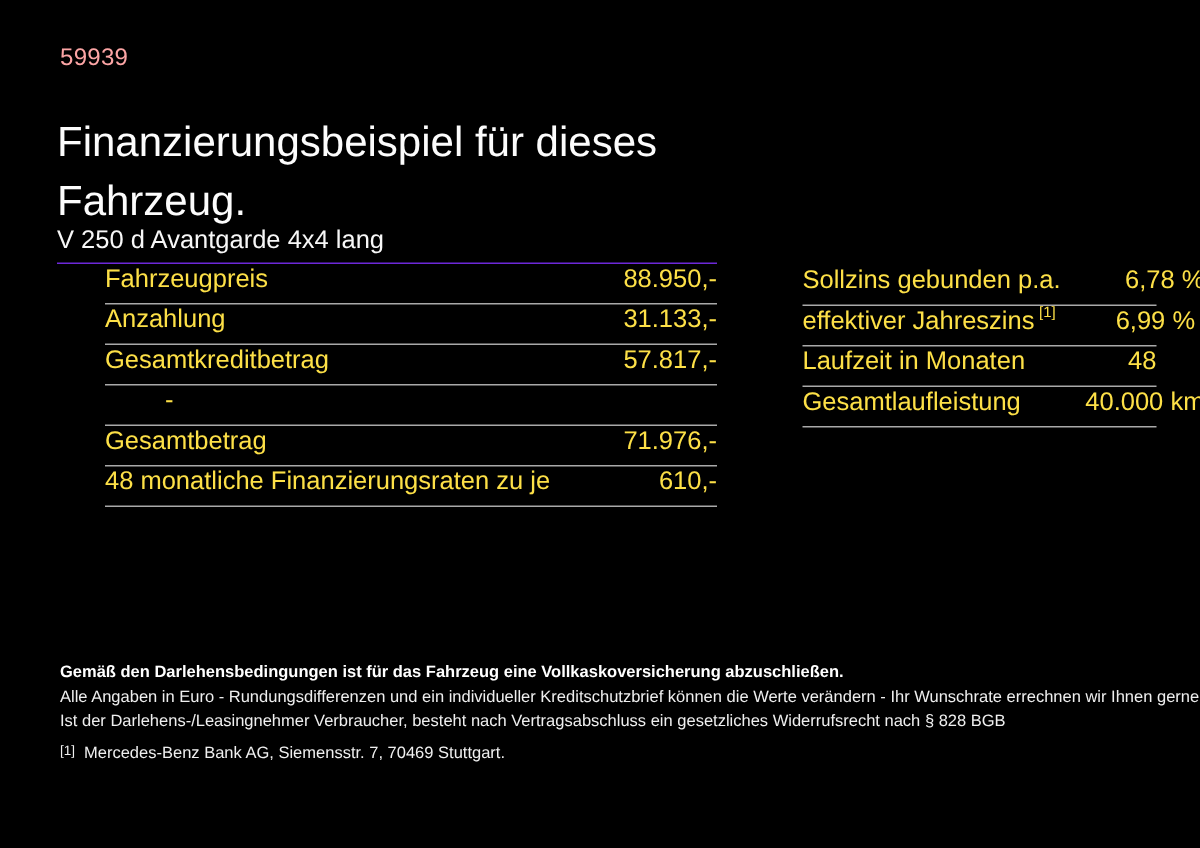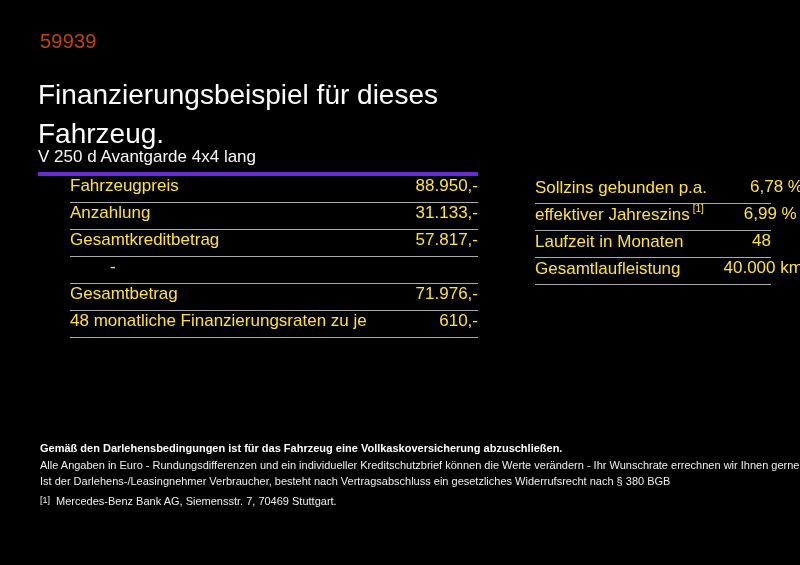--- a/index.html
+++ b/index.html
@@ -10,22 +10,22 @@
     color: #ffffff;
     font-family: "Liberation Sans", sans-serif;
     position: relative;
     overflow: hidden;
   }
 
   .ref-number {
     position: absolute;
     left: 40px;
     top: 30px;
-    font-size: 20px;
-    color: #c2410c;
+    font-size: 16px;
+    color: #fca5a5;
     letter-spacing: 0.2px;
   }
 
   .page-title {
     position: absolute;
     left: 38px;
     top: 56px;
     font-size: 28px;
     line-height: 39px;
     font-weight: 400;
@@ -35,21 +35,21 @@
   
   .finance-table {
     position: absolute;
     left: 38px;
     top: 145px;
     width: 440px;
   }
   .vehicle-row {
     height: 31px;
     box-sizing: border-box;
-    border-bottom: 4px solid #6d28d9;
+    border-bottom: 1px solid #6d28d9;
     display: flex;
     align-items: flex-end;
     padding-bottom: 5px;
     font-size: 17px;
     color: #f7f7f7;
   }
   .trow {
     height: 27px;
     box-sizing: border-box;
     border-bottom: 1px solid #a9a9a9;
@@ -163,14 +163,14 @@
 
     <div class="trow">
       <span class="tlabel"><span>Gesamtlaufleistung</span><sup class="fn-ref"></sup></span>
       <span class="tvalue">40.000 km</span>
     </div>
 
 </div>
 
 <div class="footer-line bold fl-1">Gemäß den Darlehensbedingungen ist für das Fahrzeug eine Vollkaskoversicherung abzuschließen.</div>
 <div class="footer-line fl-2">Alle Angaben in Euro - Rundungsdifferenzen und ein individueller Kreditschutzbrief können die Werte verändern - Ihr Wunschrate errechnen wir Ihnen gerne persönlich</div>
-<div class="footer-line fl-3">Ist der Darlehens-/Leasingnehmer Verbraucher, besteht nach Vertragsabschluss ein gesetzliches Widerrufsrecht nach § 380 BGB</div>
+<div class="footer-line fl-3">Ist der Darlehens-/Leasingnehmer Verbraucher, besteht nach Vertragsabschluss ein gesetzliches Widerrufsrecht nach § 828 BGB</div>
 <div class="footer-line fl-4"><span class="fn-marker">[1]</span><span>Mercedes-Benz Bank AG, Siemensstr. 7, 70469 Stuttgart.</span></div>
 
 </body></html>

